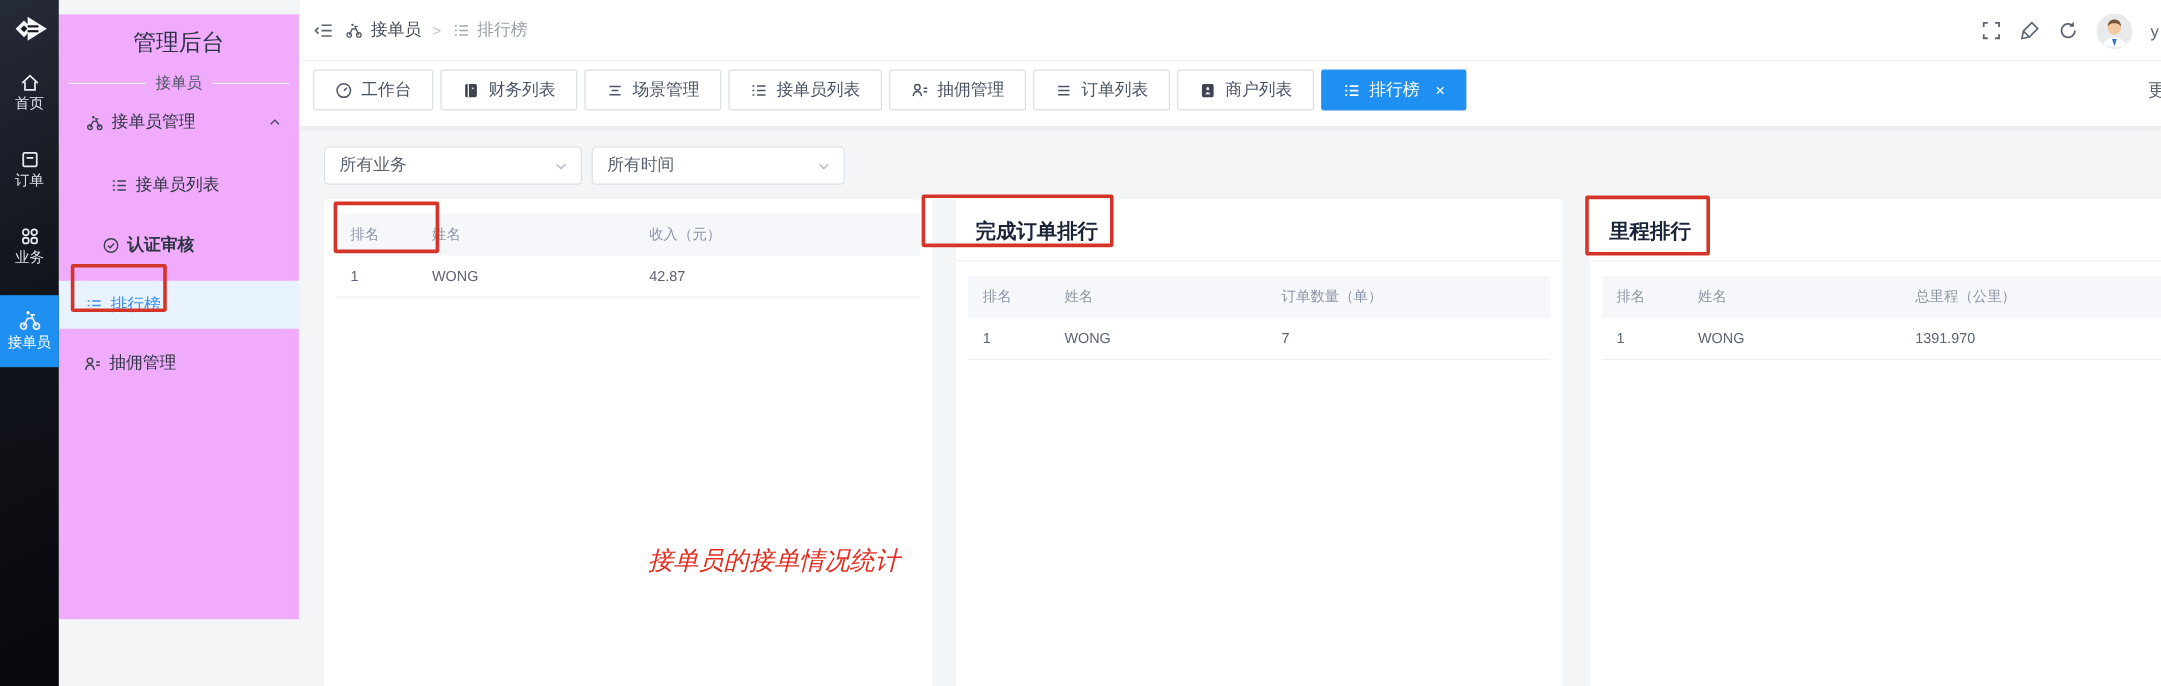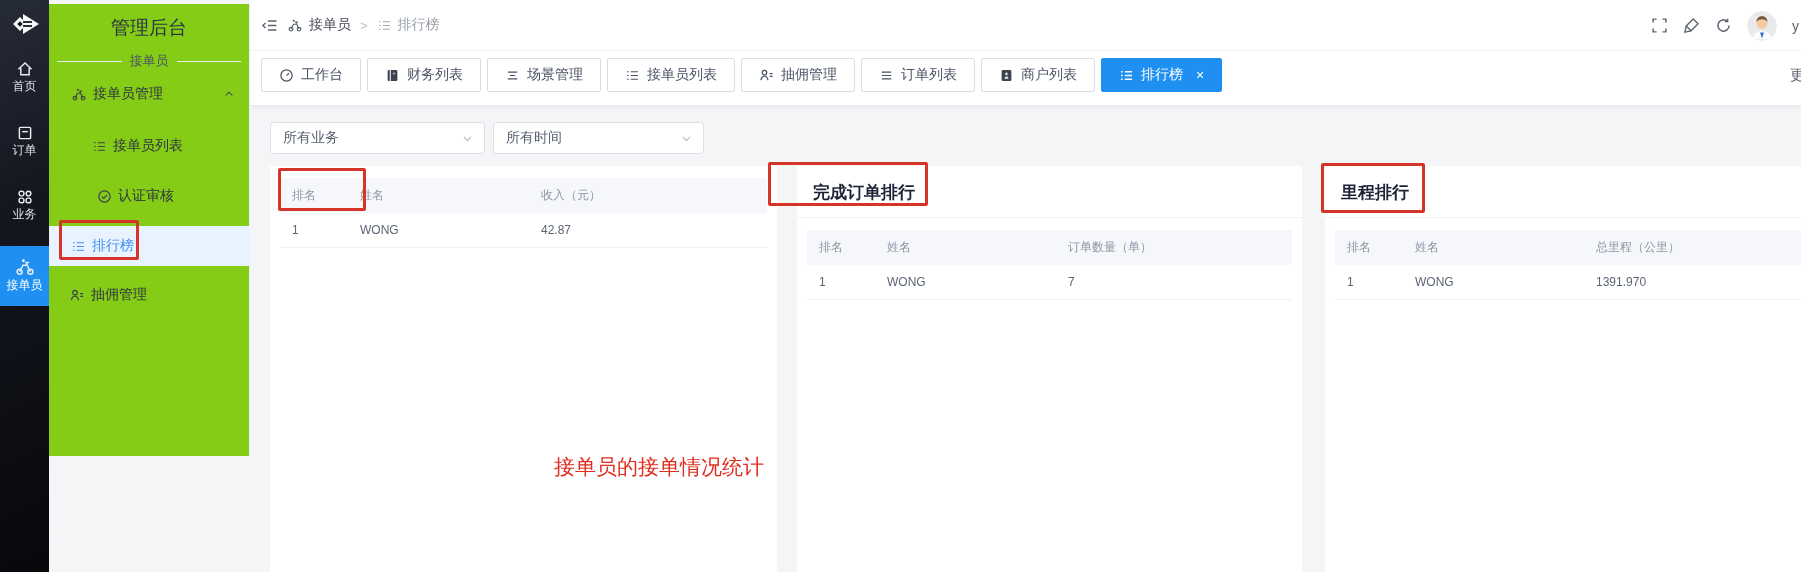--- a/index.html
+++ b/index.html
@@ -11,31 +11,31 @@
   .rail { position:absolute; left:0; top:0; width:49px; height:572px;
           background:linear-gradient(155deg,#262b38 0%,#14171f 35%,#07080c 100%); z-index:5; }
   .logo { position:absolute; left:8px; top:9px; width:34px; height:30px; }
   .rail-item { position:absolute; left:0; width:49px; display:flex; flex-direction:column;
                align-items:center; color:#dde1e9; font-size:12px; cursor:pointer; }
   .rail-item svg { stroke:#e8ebf1; }
   .rail-item.active { background:#1f8ff2; color:#fff; padding:11px 0 12px; }
   .ri-home { top:60px; } .ri-order { top:124px; } .ri-biz { top:188px; } .ri-courier { top:246px; }
 
   
-  .sidebar { position:absolute; left:49px; top:4px; width:201px; height:452px; background:#84cc16;
+  .sidebar { position:absolute; left:49px; top:12px; width:201px; height:504px; background:#f0abfc;
              border-right:1px solid #edeff3; z-index:4; }
   .sb-title { margin-top:11px; text-align:center; font-size:19px; font-weight:500; color:#2b3243; }
   .sb-section { margin-top:11px; display:flex; align-items:center; gap:8px; color:#4d5663; font-size:13px; padding:0 8px; }
   .sb-section::before, .sb-section::after { content:""; flex:1; border-top:1px solid #e9ebef; }
   .mi { position:absolute; left:0; width:201px; height:40px; display:flex; align-items:center;
         gap:6px; font-size:14px; color:#2e3542; cursor:pointer; }
   .mi svg { stroke:#3c434f; flex:none; }
   .mi-group { top:70px; padding-left:22px; }
   .mi-list { top:122px; padding-left:43px; }
-  .mi-audit { top:172px; padding-left:48px; }
+  .mi-audit { top:172px; padding-left:36px;font-weight:bold; }
   .mi-rank { top:222px; padding-left:22px; background:#e9f3ff; color:#3e8ef7; }
   .mi-rank svg { stroke:#3e8ef7; }
   .mi-comm { top:271px; padding-left:20px; }
   .mi .chev { position:absolute; right:15px; }
 
   
   .header { position:absolute; left:250px; top:0; width:1551px; height:51px; background:#fff;
             border-bottom:1px solid #f0f1f4; display:flex; align-items:center; }
   .crumbs { display:flex; align-items:center; gap:9px; padding-left:11px; font-size:14px; }
   .crumb { display:flex; align-items:center; gap:6px; }
@@ -75,21 +75,21 @@
   .panel-2 { left:547px; width:505px; }
   .panel-3 { left:1075px; width:526px; }
   .panel-title { padding:15px 16px 13px; font-size:17px; font-weight:700; color:#1b2337;
                  border-bottom:1px solid #f0f2f6; }
   .tbl { margin:12px 10px 0; }
   .trow { display:flex; align-items:center; height:35px; font-size:12px; }
   .thead { background:#f5f7fa; color:#8d96a6; }
   .tdata { color:#5c6474; border-bottom:1px solid #edf0f4; }
   .c1 { width:80px; padding-left:12px; } .c2 { width:181px; } .c3 { flex:1; }
 
-  .note { position:absolute; left:284px; top:287px; font-size:21px; color:#e02d1f; white-space:nowrap; }
+  .note { position:absolute; left:270px; top:287px; font-size:21px; color:#e02d1f; white-space:nowrap;font-style:italic; }
 
   
   .rbox { position:absolute; border:3px solid #d53528; border-radius:2px; z-index:9; pointer-events:none; }
   .rb-sidebar { left:59px;  top:220px; width:80px;  height:40px; }
   .rb-p1      { left:278px; top:168px; width:88px;  height:43px; }
   .rb-p2      { left:768px; top:162px; width:160px; height:44px; }
   .rb-p3      { left:1321px;top:163px; width:104px; height:50px; }
 </style>
 </head>
 <body>

